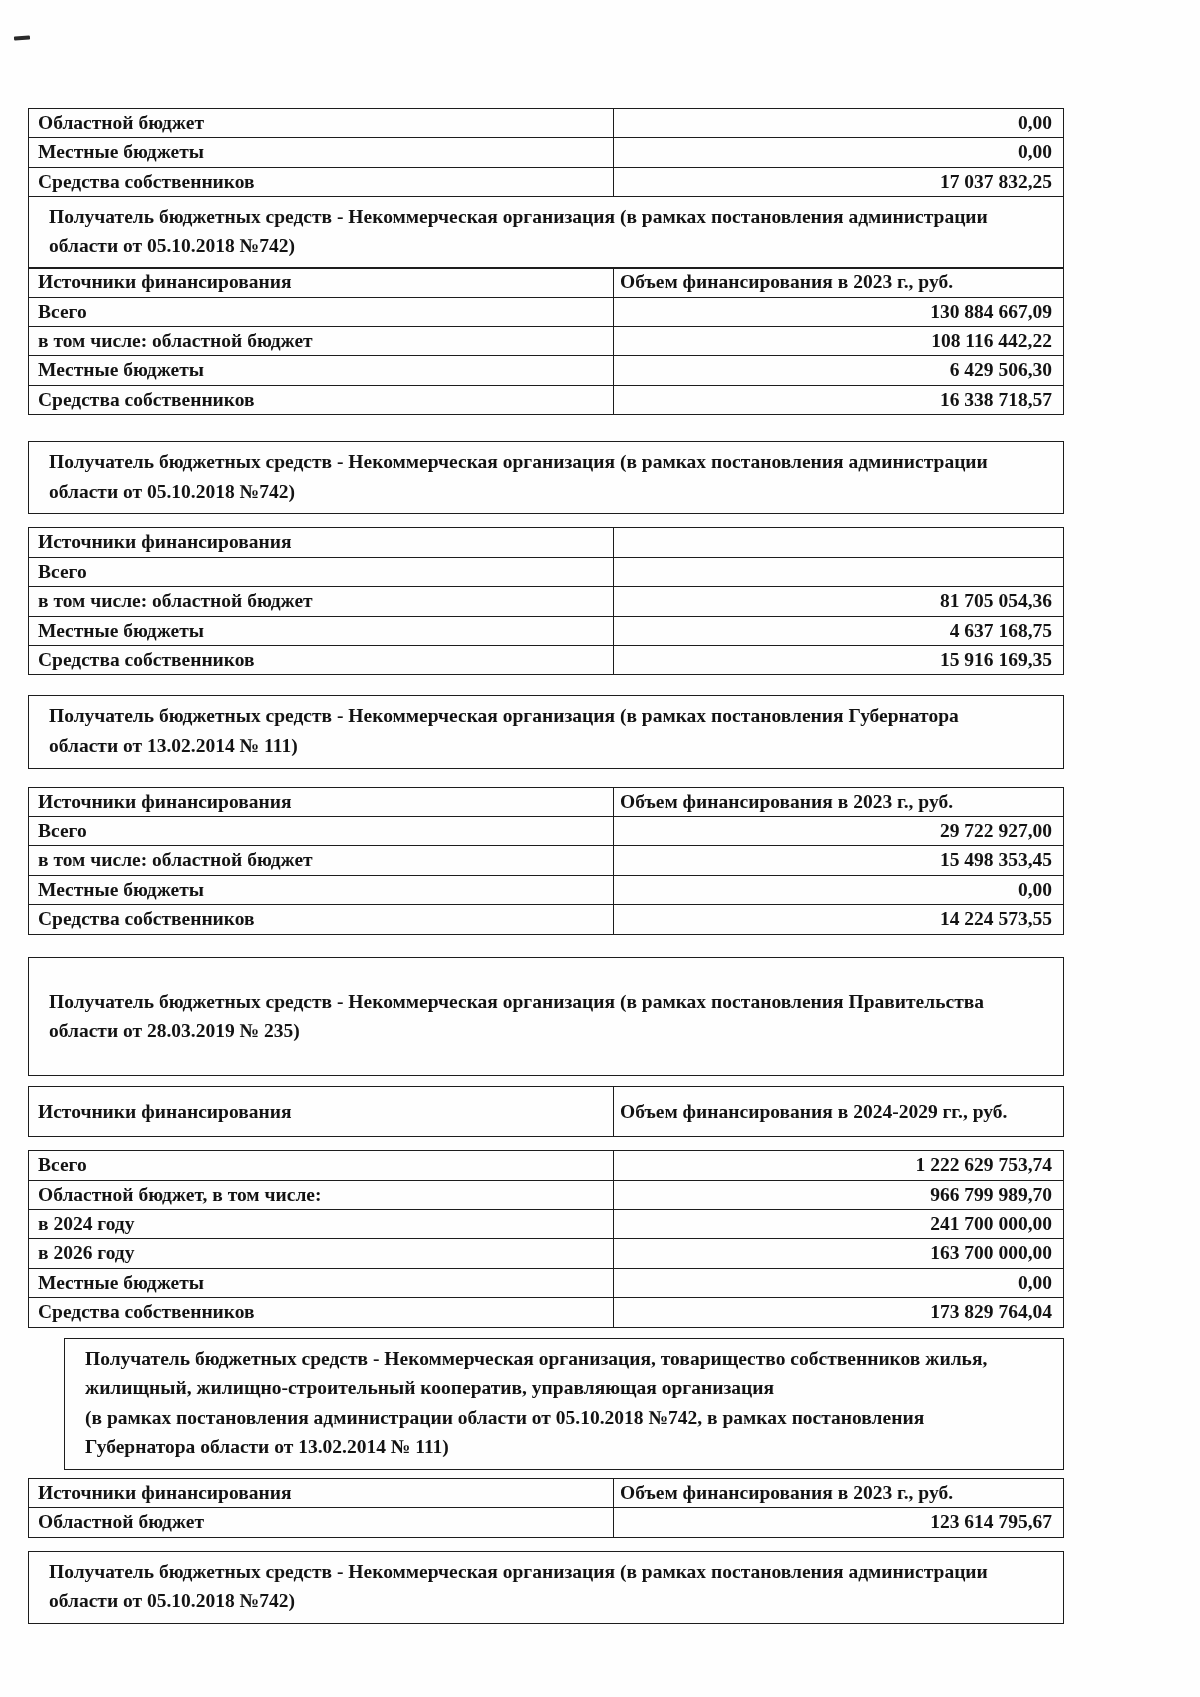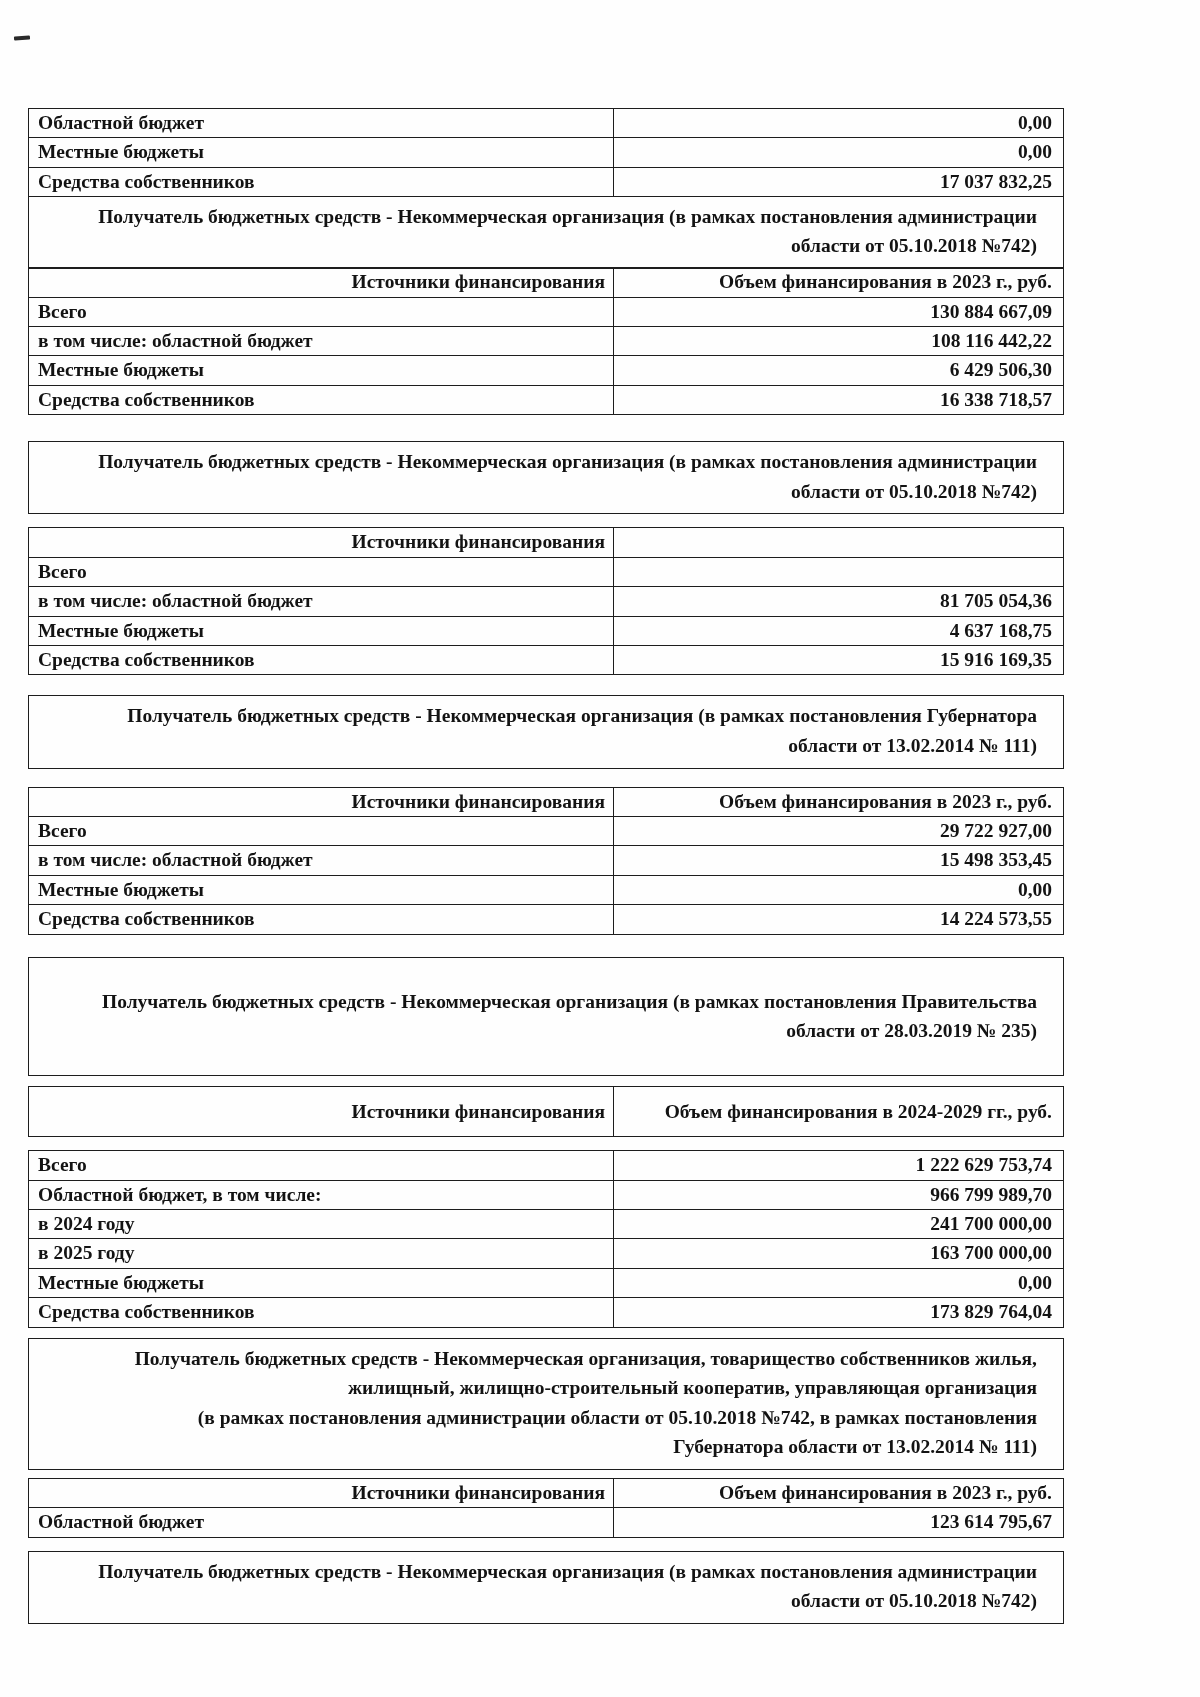--- a/index.html
+++ b/index.html
@@ -29,26 +29,26 @@
     border-right:1.6px solid #1d1d1d;
     text-align:left;
     line-height:1.2;
   }
   .cv {
     flex:1;
     padding:2px 11px 3px 6px;
     text-align:right;
     line-height:1.2;
   }
-  .row.header .cl, .row.header .cv { text-align:right; }
+  .row.header .cl, .row.header .cv { text-align:left; }
   .row.tallhead .cl, .row.tallhead .cv { padding-top:13px; padding-bottom:13px; }
   .caption {
     border:1.6px solid #1d1d1d;
-    text-align:right;
-    padding:5px 26px 7px 39px;
+    text-align:left;
+    padding:5px 26px 7px 20px;
     white-space:pre-line;
     line-height:1.52;
   }
   .caption.tall { padding-top:29px; padding-bottom:29px; }
   .attach { margin-top:-1.6px; }
   .detached-gap { margin-top:13px; }
   .artifact {
     position:absolute;
     background:#2a2a2a;
     border-radius:1px;
@@ -160,34 +160,34 @@
           </div>
           <div class="row">
             <div class="cl">Областной бюджет, в том числе:</div>
             <div class="cv">966 799 989,70</div>
           </div>
           <div class="row">
             <div class="cl">в 2024 году</div>
             <div class="cv">241 700 000,00</div>
           </div>
           <div class="row">
-            <div class="cl">в 2025 году</div>
+            <div class="cl">в 2026 году</div>
             <div class="cv">163 700 000,00</div>
           </div>
           <div class="row">
             <div class="cl">Местные бюджеты</div>
             <div class="cv">0,00</div>
           </div>
           <div class="row">
             <div class="cl">Средства собственников</div>
             <div class="cv">173 829 764,04</div>
           </div>
         </div>
       </div>
-      <div class="caption" style="margin-top: 10px;">Получатель бюджетных средств - Некоммерческая организация, товарищество собственников жилья,
+      <div class="caption" style="margin-top: 10px; margin-left: 36px;">Получатель бюджетных средств - Некоммерческая организация, товарищество собственников жилья,
 жилищный, жилищно-строительный кооператив, управляющая организация
 (в рамках постановления администрации области от 05.10.2018 №742, в рамках постановления
 Губернатора области от 13.02.2014 № 111)</div>
       <div class="tbl" style="margin-top: 8px;">
         <div class="row header">
           <div class="cl">Источники финансирования</div>
           <div class="cv">Объем финансирования в 2023 г., руб.</div>
         </div>
         <div class="row">
           <div class="cl">Областной бюджет</div>

